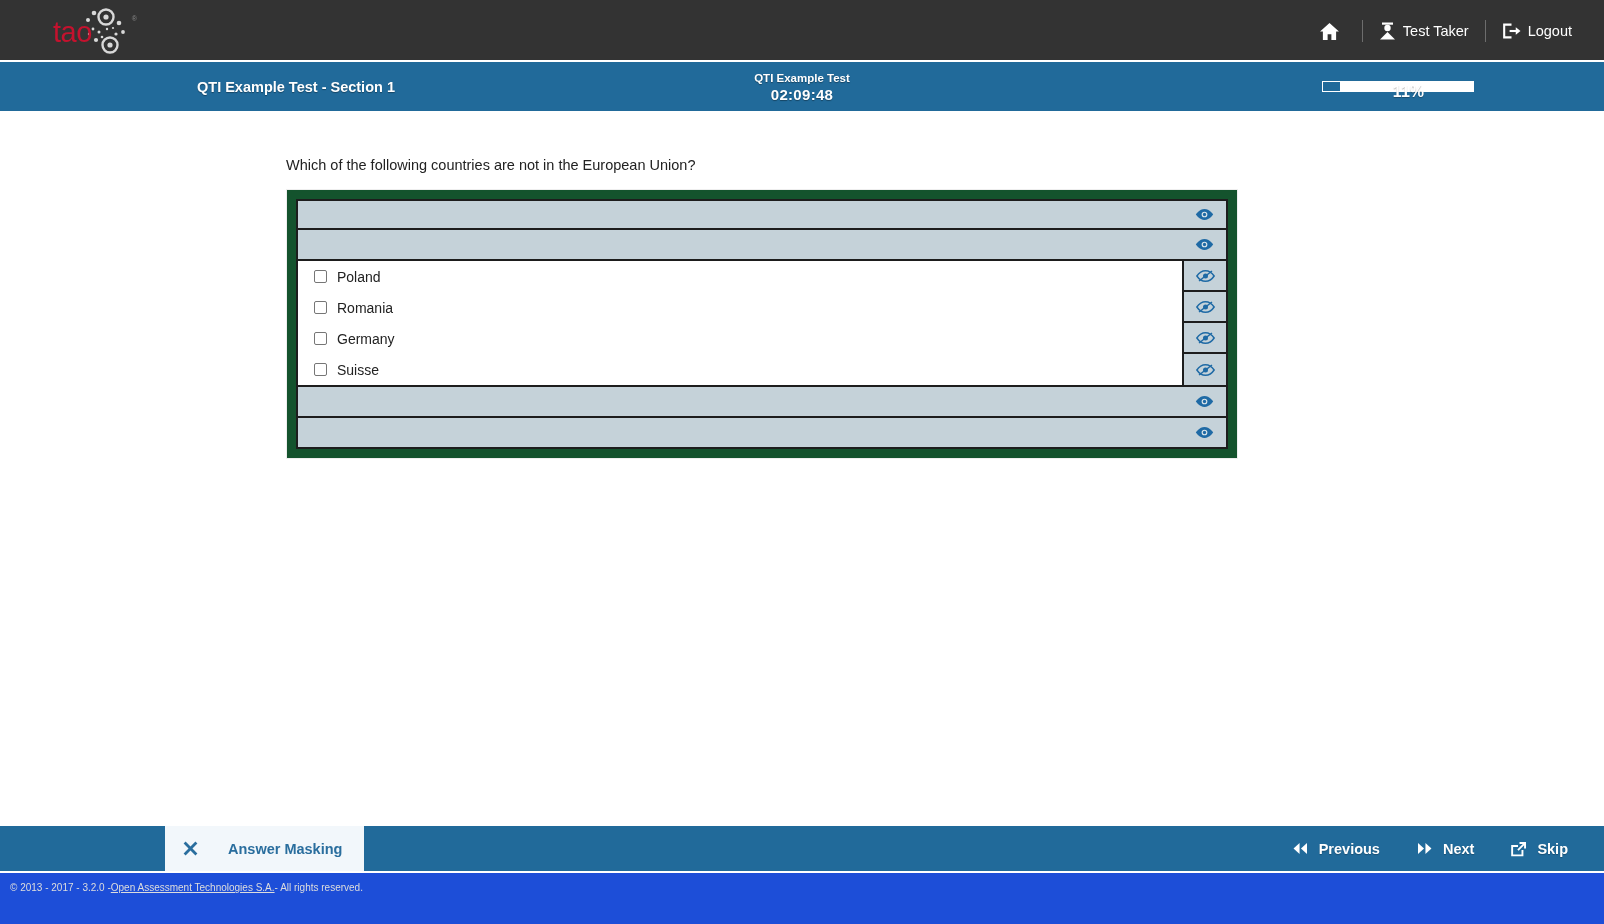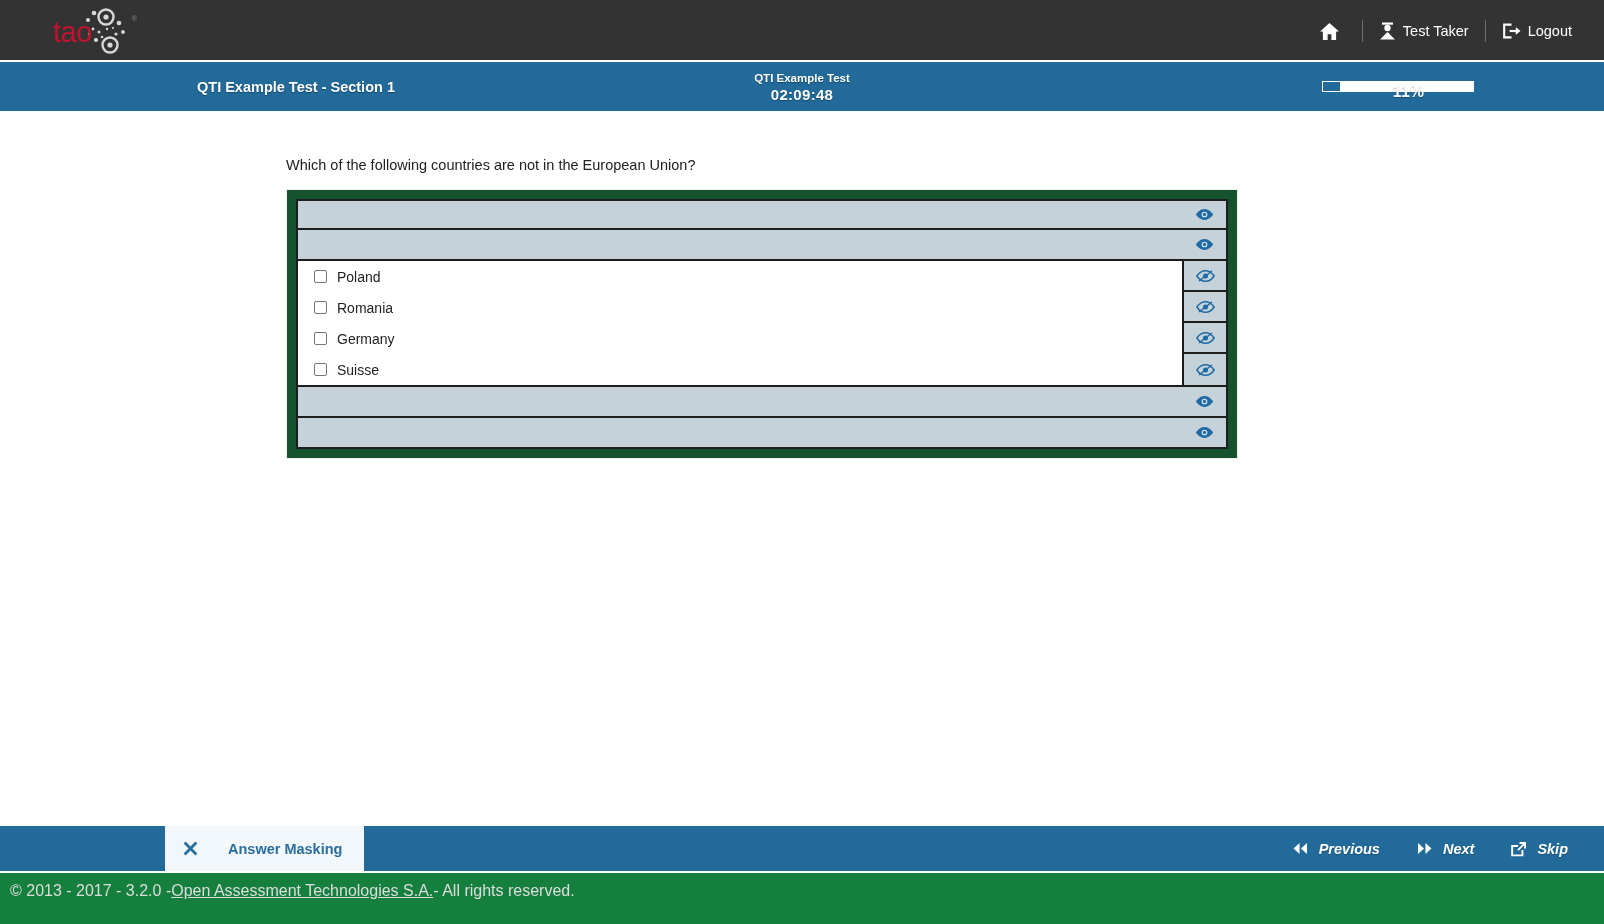--- a/index.html
+++ b/index.html
@@ -158,29 +158,28 @@
   .nav-btns {
     position: absolute; right: 18px; top: 0; height: 45px;
     display: flex; align-items: center;
   }
   .nav-btn {
     display: flex; align-items: center; gap: 10px;
     color: #ffffff; font-size: 14.5px; font-weight: bold;
     padding: 0 18px; height: 45px; cursor: pointer;
     text-shadow: 0 1px 1px rgba(0,0,0,0.25);
     white-space: nowrap;
-    font-style: italic;
   }
 
   
   .footer {
     position: absolute; left: 0; top: 871px; width: 1604px; height: 53px;
-    background: #15803d;
+    background: #1d4ed8;
     border-top: 2px solid #ffffff;
-    color: #dddddd; font-size: 16px;
+    color: #dddddd; font-size: 10px;
   }
   .footer-text {
     position: absolute; left: 10px; top: 9px;
     display: flex; gap: 0; align-items: baseline;
   }
   .footer a { color: #dddddd; text-decoration: underline; }
 </style>
 </head>
 <body>
 

